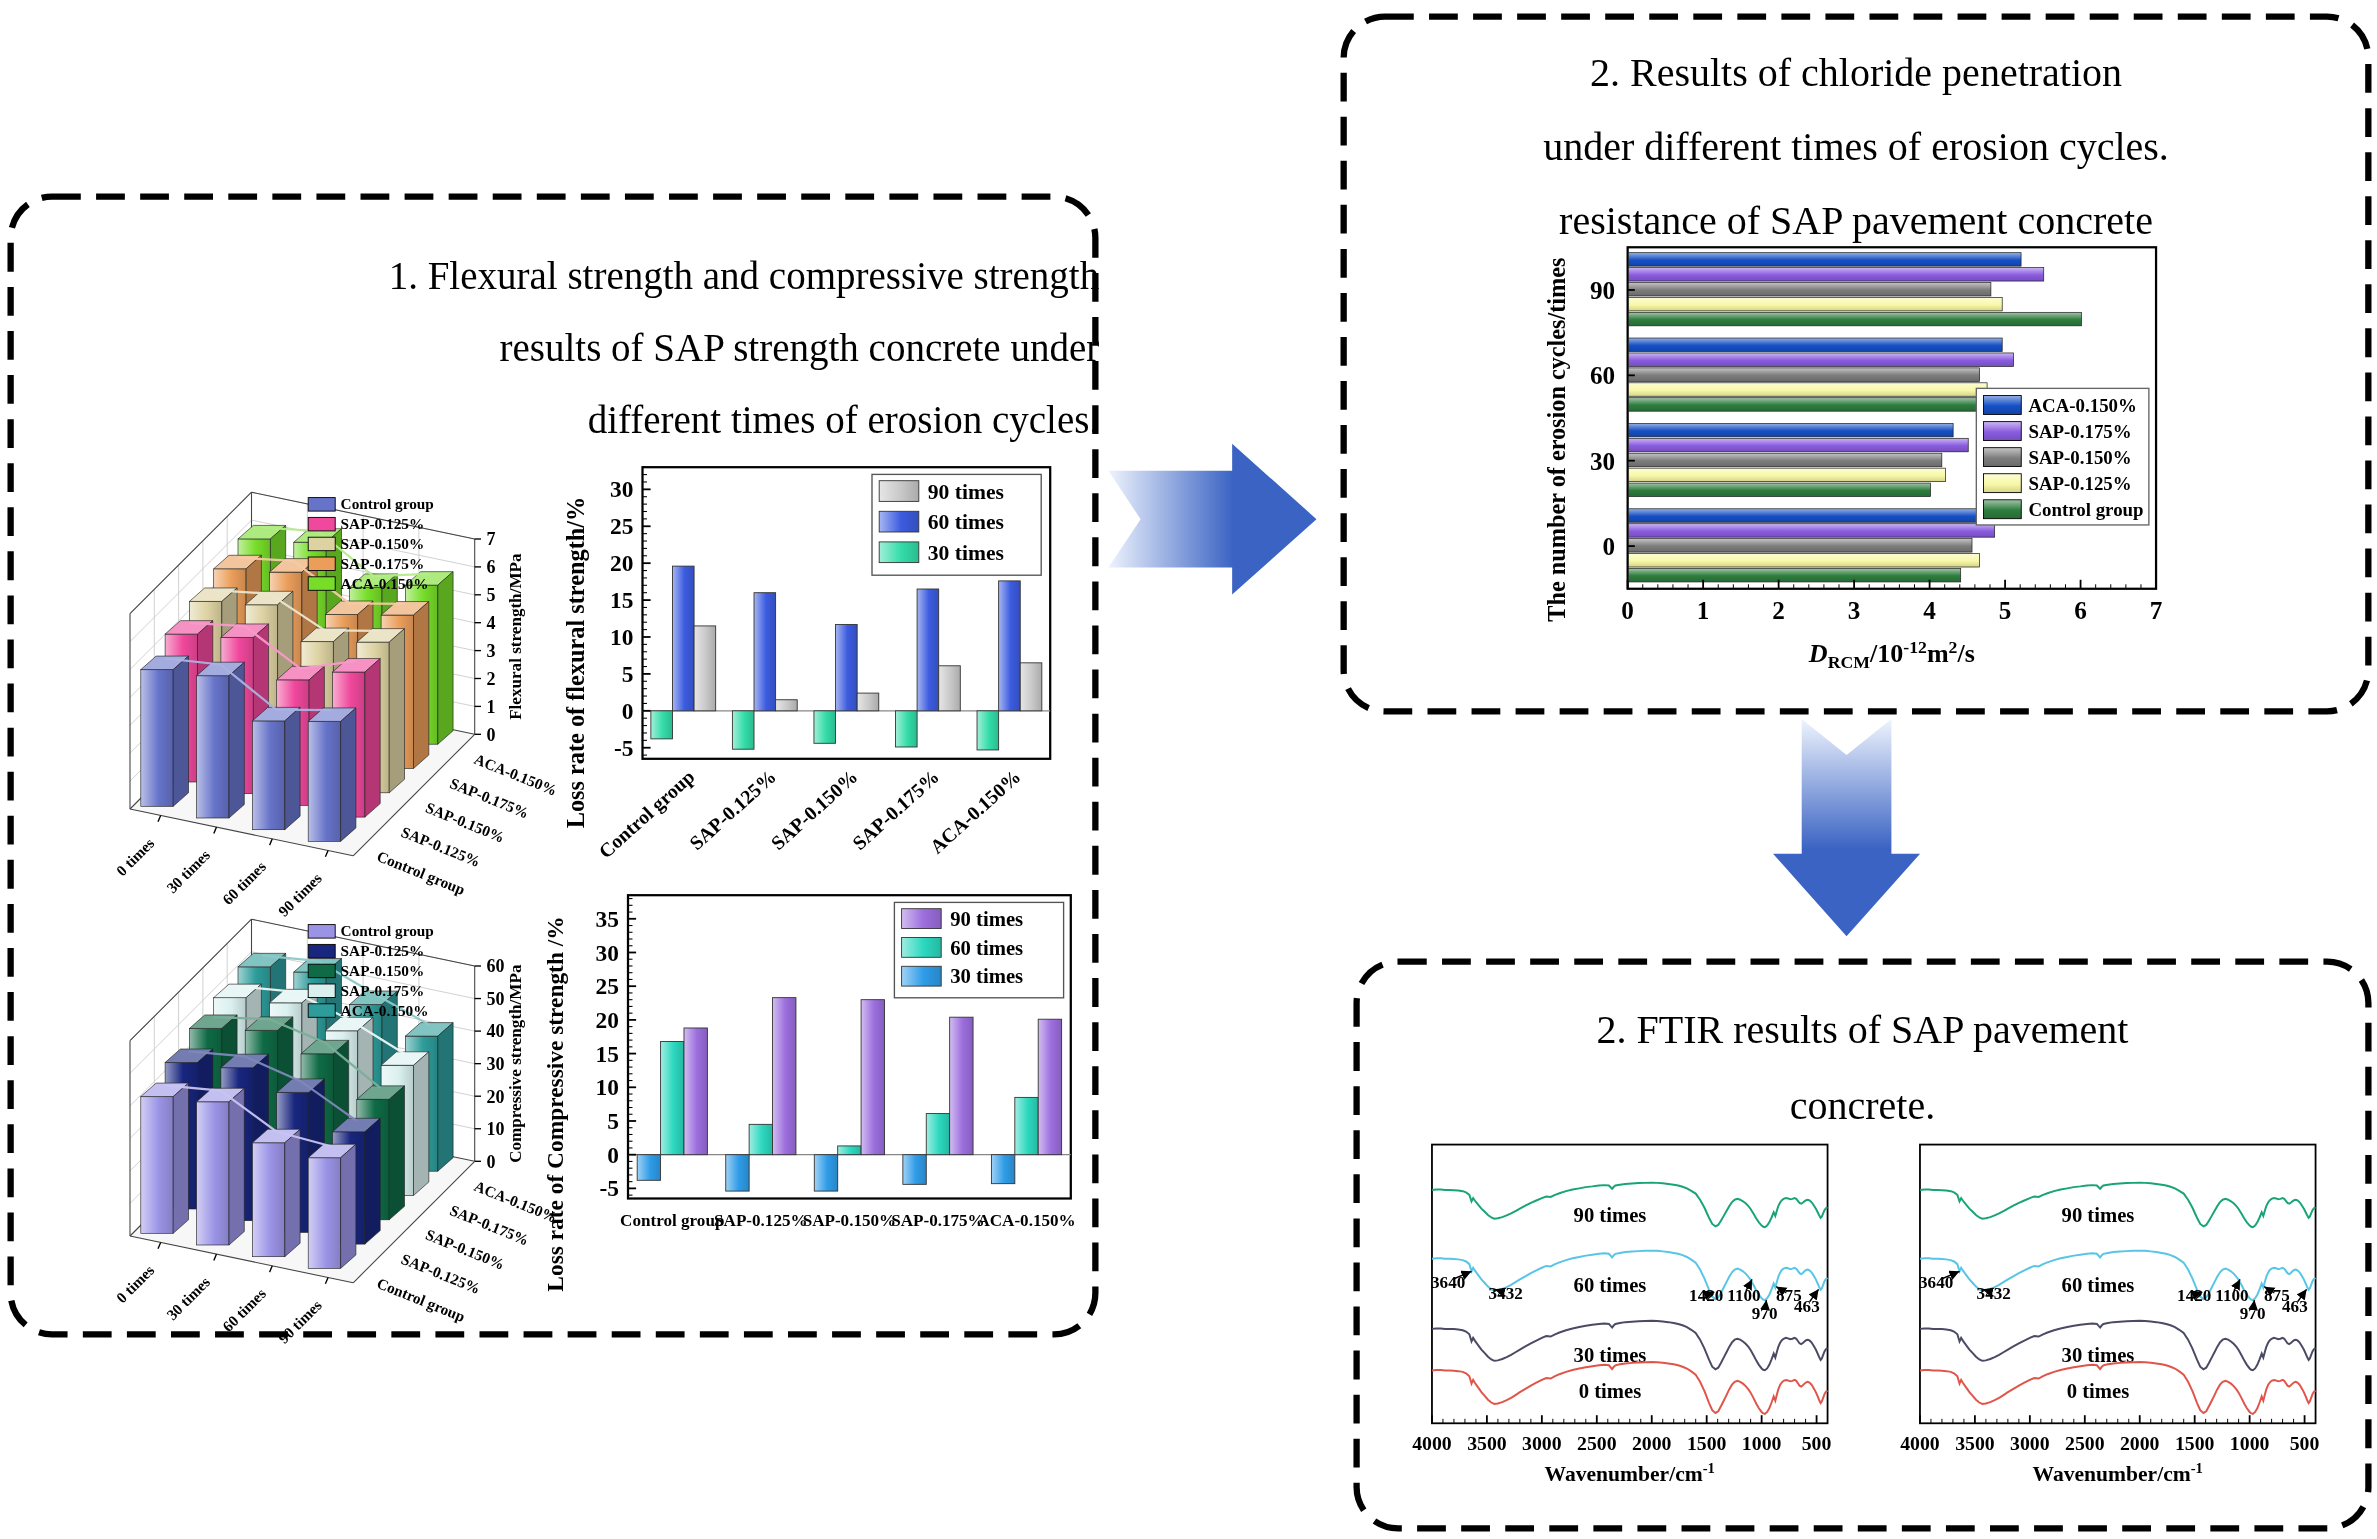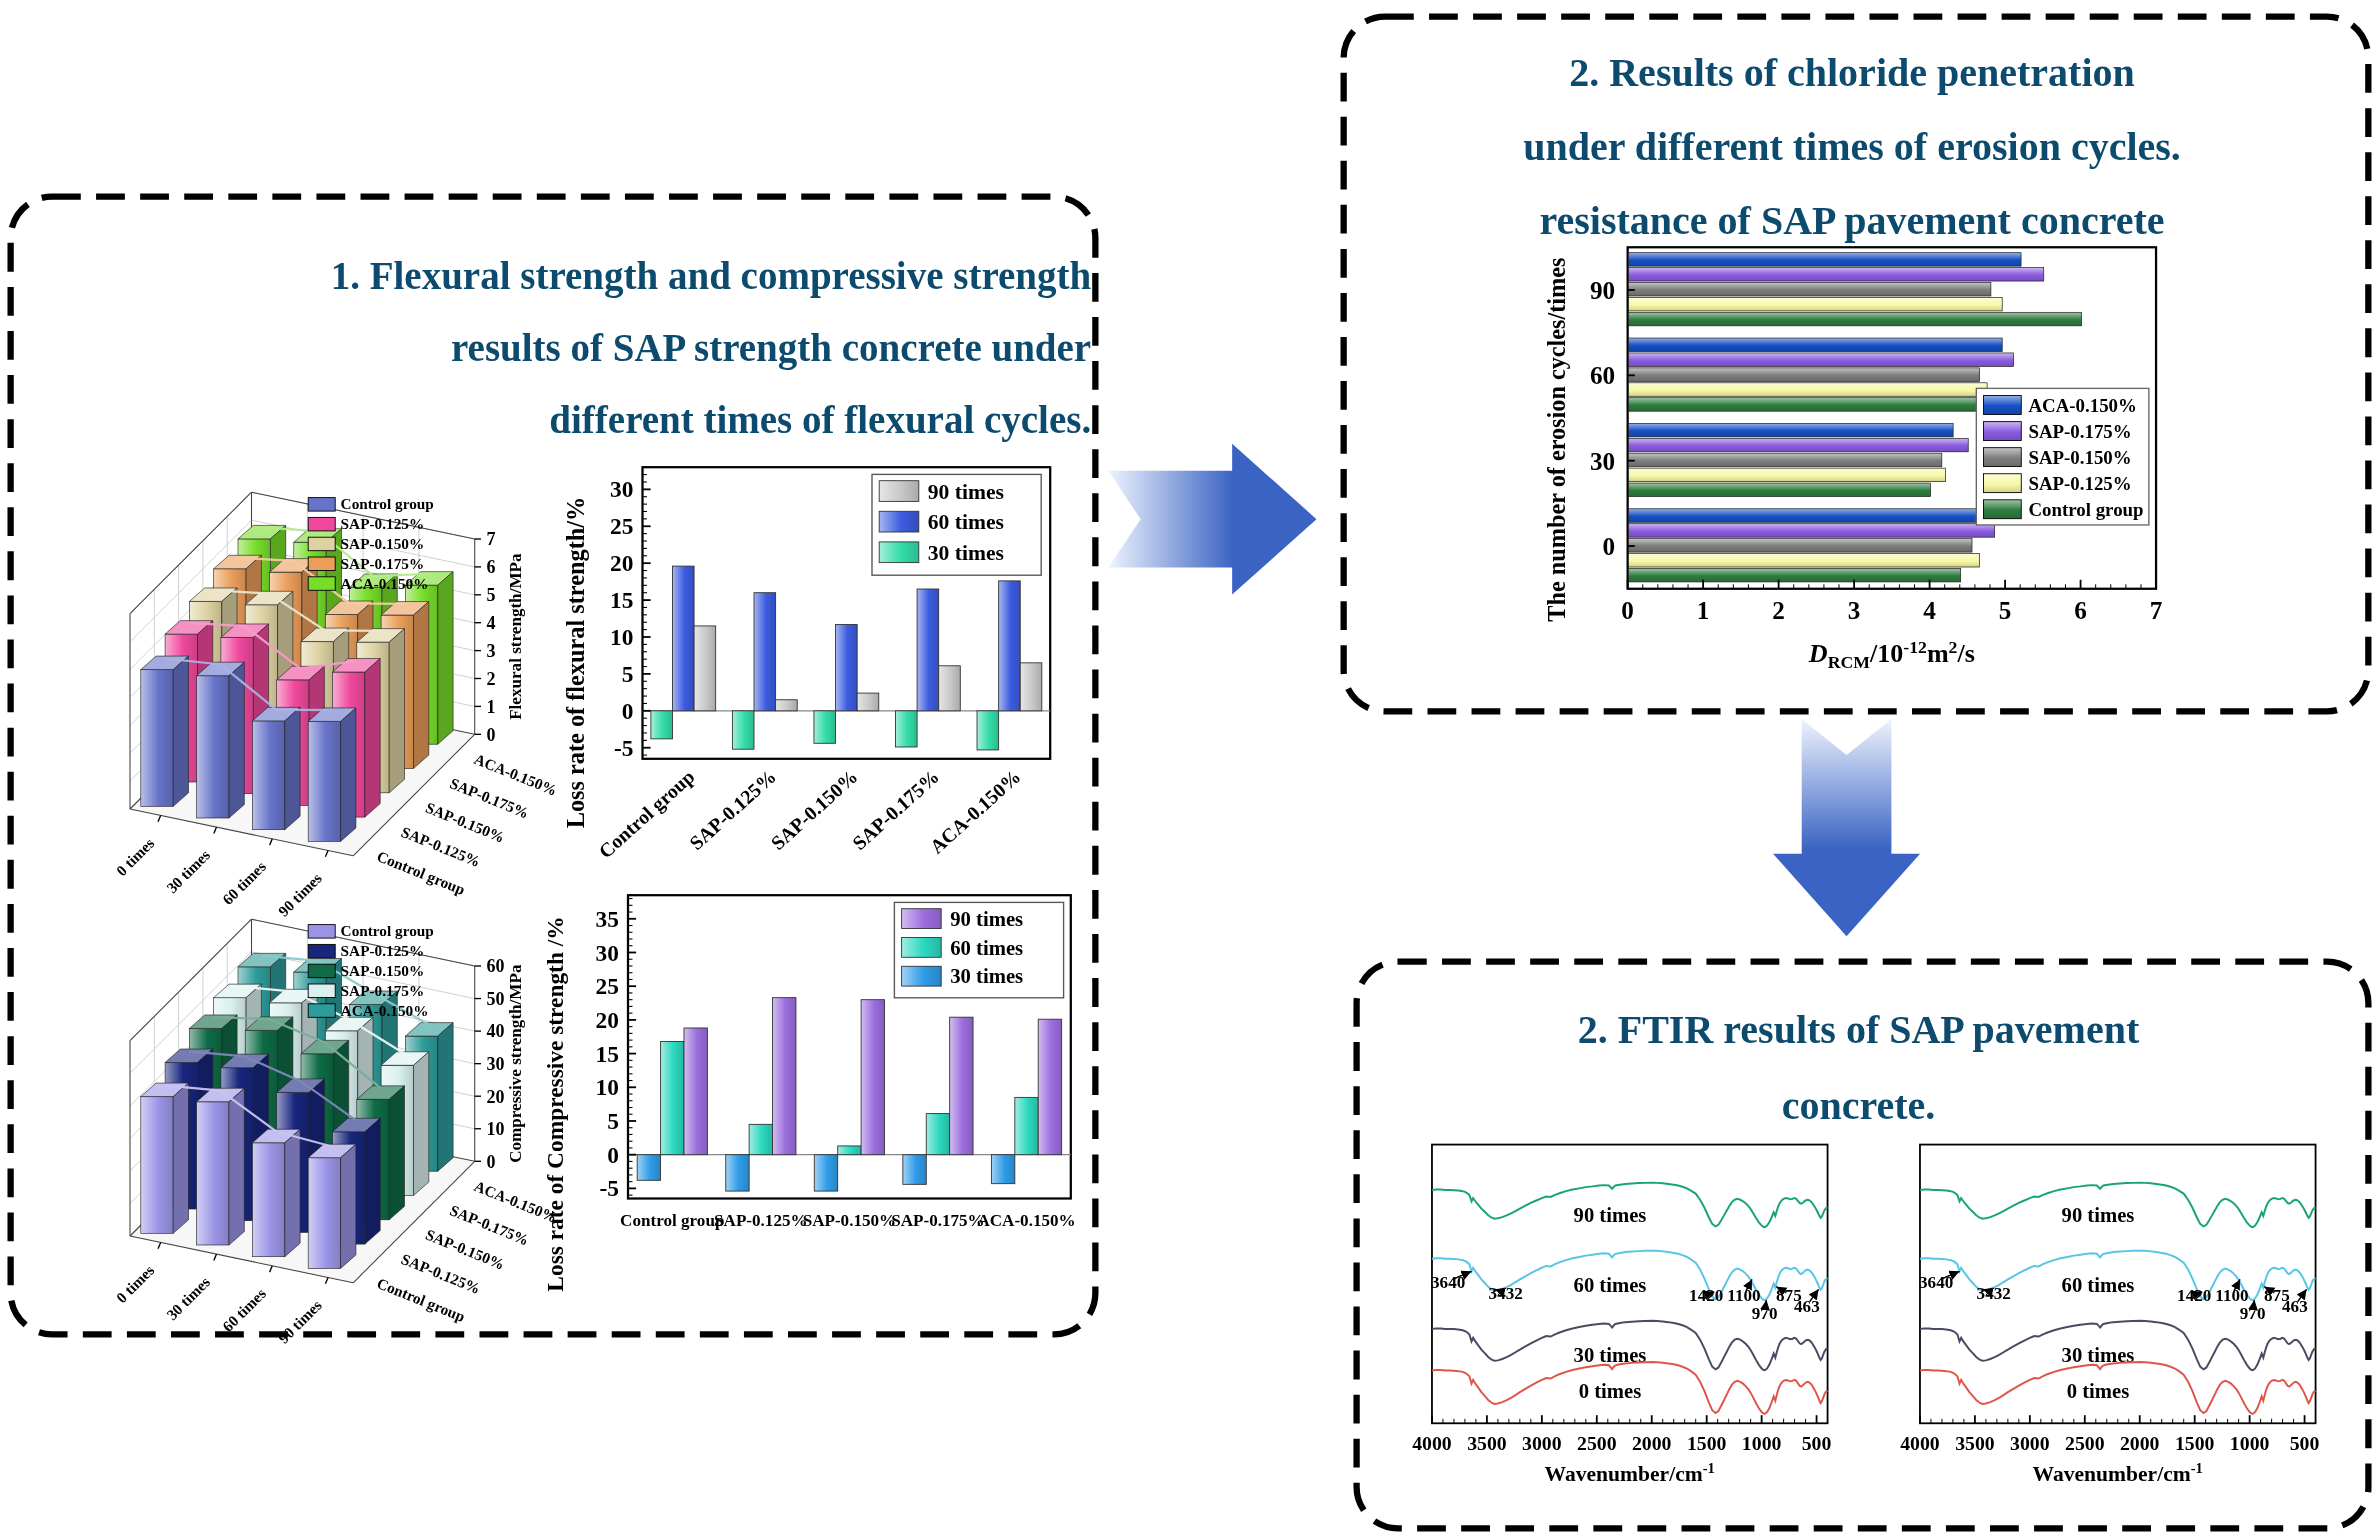--- a/index.html
+++ b/index.html
@@ -1,40 +1,40 @@
 <!DOCTYPE html>
 <html style="font-size:14.4px"><head>
 <meta charset="utf-8">
 <style>
   html,body{margin:0;padding:0;background:#fff;}
   .canvas{position:relative;width:2377px;height:1539px;background:#ffffff;
           font-family:"Liberation Serif", serif;}
   .panel{position:absolute;}
   .pborder{position:absolute;left:0;top:0;overflow:visible;}
-  .ptitle{position:absolute;left:0;right:8px;text-align:center;font-weight:bold;color:#0c4a6e;}
+  .ptitle{position:absolute;left:0;right:0;text-align:center;font-weight:normal;color:#000000;}
   .p1t{top:47px;font-size:39px;line-height:72px;text-align:right;}
   .p2t{top:23.4px;font-size:40px;line-height:74px;}
   .p3t{top:34px;font-size:40px;line-height:76px;}
   .chart{position:absolute;overflow:visible;}
   svg text{font-family:"Liberation Serif", serif;}
   .arrow{position:absolute;overflow:visible;}
 </style>
 </head>
 <body>
 
 <div class="canvas">
 
   <div class="panel" style="left:7.2px;top:193px;width:1092px;height:1145px;">
     <svg class="pborder" width="1092" height="1145" viewBox="0 0 1214 1273">
       <rect x="4" y="4" width="1206" height="1265" rx="46" fill="none" stroke="#000" stroke-width="7" stroke-dasharray="32 17"></rect>
     </svg>
     <div class="ptitle p1t">
       <div>1. Flexural strength and compressive strength</div>
       <div>results of SAP strength concrete under</div>
-      <div>different times of flexural cycles.</div>
+      <div>different times of erosion cycles.</div>
     </div>
     <svg id="flex3d" class="chart" style="left:42px;top:265px;" width="522" height="432" viewBox="0 0 580 480">
         <defs>
           <linearGradient id="flex3db4" x1="0" y1="0" x2="1" y2="0">
             <stop offset="0%" stop-color="#c2f09f"></stop>
             <stop offset="55%" stop-color="#77dd29"></stop>
             <stop offset="100%" stop-color="#65bc23"></stop>
           </linearGradient>
           <linearGradient id="flex3db3" x1="0" y1="0" x2="1" y2="0">
             <stop offset="0%" stop-color="#f6d3b5"></stop>

